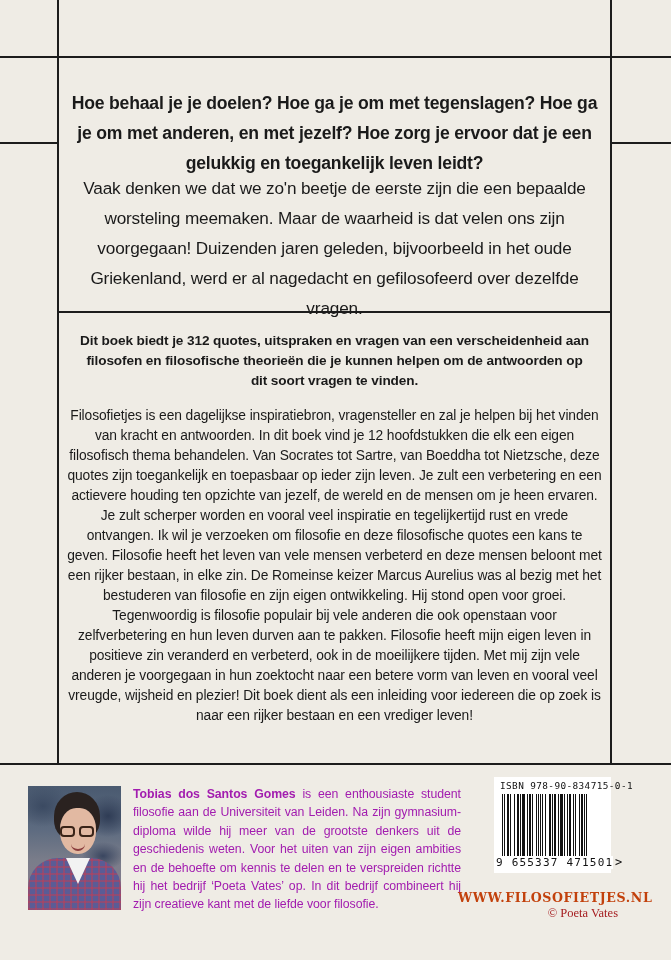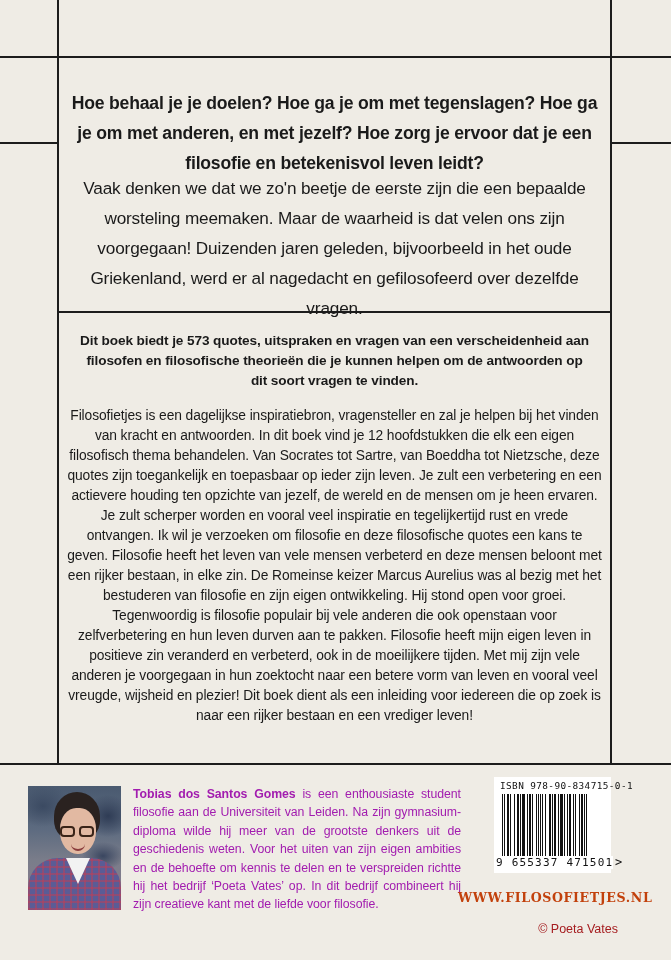--- a/index.html
+++ b/index.html
@@ -212,42 +212,41 @@
       letter-spacing: 0.6px;
       color: #c2410c;
       white-space: nowrap;
     }
     .copyright {
       position: absolute;
       left: 458px;
       top: 906px;
       width: 160px;
       text-align: right;
-      font-family: Liberation Sans, sans-serif;
+      font-family: Liberation Serif, serif;
       font-size: 12.5px;
       color: #a51c1f;
       white-space: nowrap;
-      margin-top: 16px;
     }
   </style>
 </head>
 <body>
 
 <div class="rule v-left"></div>
 <div class="rule v-right"></div>
 <div class="rule h-top"></div>
 <div class="rule h-side-left"></div>
 <div class="rule h-side-right"></div>
 <div class="rule h-mid"></div>
 <div class="rule h-bottom"></div>
 
-<div class="section intro-question">Hoe behaal je je doelen? Hoe ga je om met tegenslagen? Hoe ga je om met anderen, en met jezelf? Hoe zorg je ervoor dat je een filosofie en betekenisvol leven leidt?</div>
+<div class="section intro-question">Hoe behaal je je doelen? Hoe ga je om met tegenslagen? Hoe ga je om met anderen, en met jezelf? Hoe zorg je ervoor dat je een gelukkig en toegankelijk leven leidt?</div>
 <div class="section intro-para">Vaak denken we dat we zo'n beetje de eerste zijn die een bepaalde worsteling meemaken. Maar de waarheid is dat velen ons zijn voorgegaan! Duizenden jaren geleden, bijvoorbeeld in het oude Griekenland, werd er al nagedacht en gefilosofeerd over dezelfde vragen.</div>
 
-<div class="section summary-bold">Dit boek biedt je 573 quotes, uitspraken en vragen van een verscheidenheid aan filosofen en filosofische theorieën die je kunnen helpen om de antwoorden op dit soort vragen te vinden.</div>
+<div class="section summary-bold">Dit boek biedt je 312 quotes, uitspraken en vragen van een verscheidenheid aan filosofen en filosofische theorieën die je kunnen helpen om de antwoorden op dit soort vragen te vinden.</div>
 <div class="section body-para">Filosofietjes is een dagelijkse inspiratiebron, vragensteller en zal je helpen bij het vinden van kracht en antwoorden. In dit boek vind je 12 hoofdstukken die elk een eigen filosofisch thema behandelen. Van Socrates tot Sartre, van Boeddha tot Nietzsche, deze quotes zijn toegankelijk en toepasbaar op ieder zijn leven. Je zult een verbetering en een actievere houding ten opzichte van jezelf, de wereld en de mensen om je heen ervaren. Je zult scherper worden en vooral veel inspiratie en tegelijkertijd rust en vrede ontvangen. Ik wil je verzoeken om filosofie en deze filosofische quotes een kans te geven. Filosofie heeft het leven van vele mensen verbeterd en deze mensen beloont met een rijker bestaan, in elke zin. De Romeinse keizer Marcus Aurelius was al bezig met het bestuderen van filosofie en zijn eigen ontwikkeling. Hij stond open voor groei. Tegenwoordig is filosofie populair bij vele anderen die ook openstaan voor zelfverbetering en hun leven durven aan te pakken. Filosofie heeft mijn eigen leven in positieve zin veranderd en verbeterd, ook in de moeilijkere tijden. Met mij zijn vele anderen je voorgegaan in hun zoektocht naar een betere vorm van leven en vooral veel vreugde, wijsheid en plezier! Dit boek dient als een inleiding voor iedereen die op zoek is naar een rijker bestaan en een vrediger leven!</div>
 
 <div class="author-photo">
   <div class="photo-bg-art"></div>
   <div class="photo-shirt"></div>
   <div class="photo-tshirt"></div>
   <div class="photo-hair"></div>
   <div class="photo-face"></div>
   <div class="photo-glasses">
     <span class="lens-l"></span>

